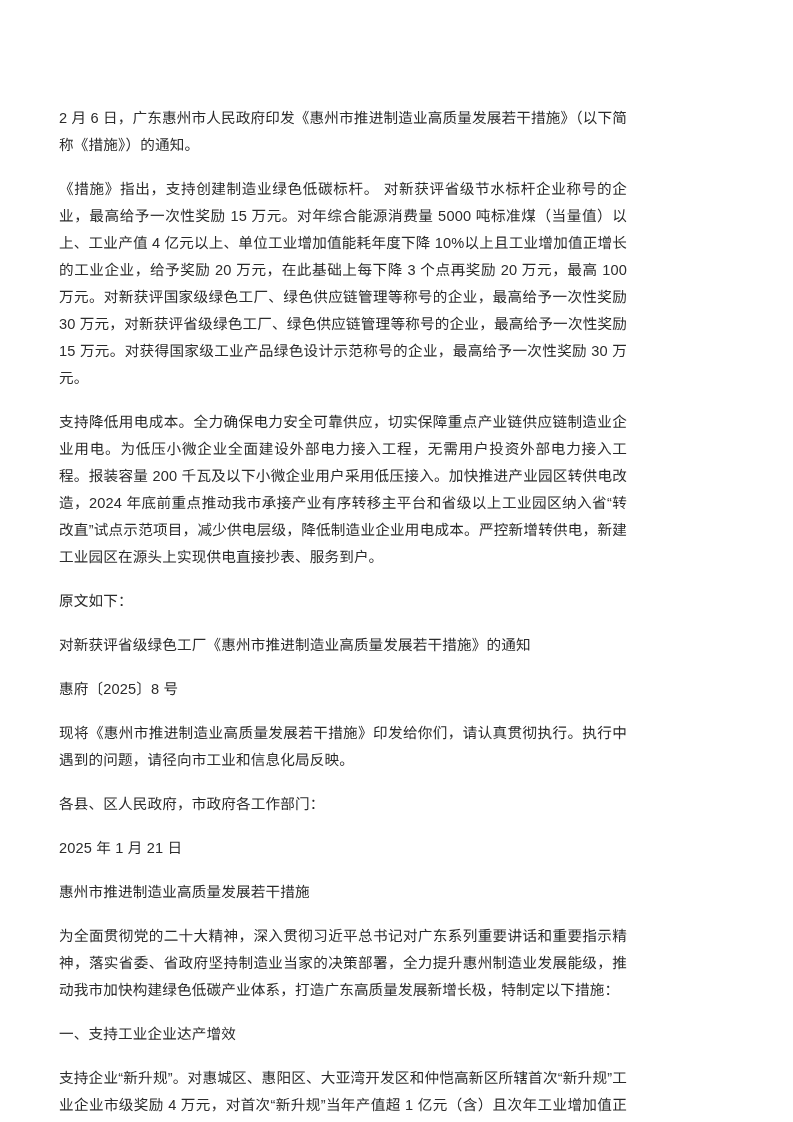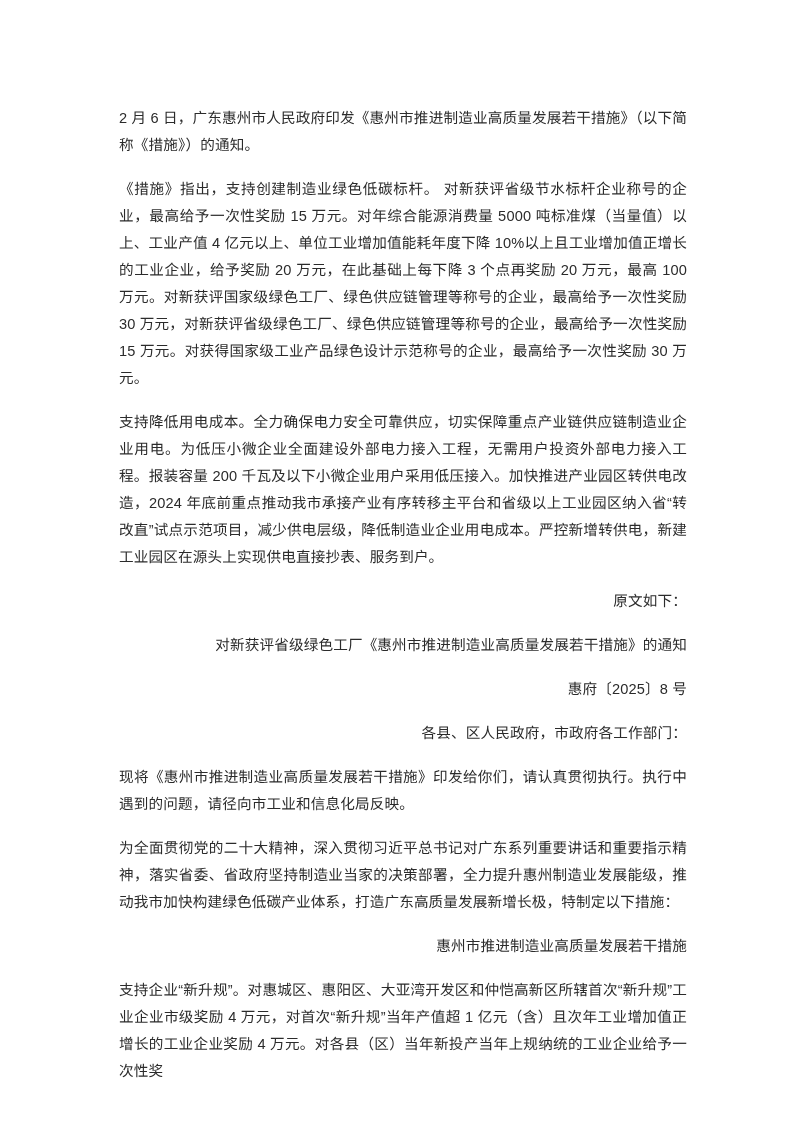--- a/index.html
+++ b/index.html
@@ -13,21 +13,21 @@
     height: 1122px;
     overflow: hidden;
     font-family: "Liberation Sans", "DejaVu Sans", sans-serif;
     color: #2b2b2b;
     -webkit-font-smoothing: antialiased;
   }
   .page {
     box-sizing: border-box;
     width: 793px;
     height: 1122px;
-    padding: 105px 112px 0 119px;
+    padding: 105px 112px 0 59px;
     background: #ffffff;
     position: relative;
   }
   .doc-body {
     width: 568px;
   }
   .para {
     margin: 0 0 17px 0;
     font-size: 14.6px;
     line-height: 27px;
@@ -35,48 +35,50 @@
     text-justify: inter-ideograph;
     letter-spacing: 0.15px;
     word-break: break-all;
     color: #2b2b2b;
   }
   .para:last-child {
     margin-bottom: 0;
   }
   
   .para.short {
-    text-align: right;
+    text-align: left;
   }
 </style>
 </head>
 <body>
 
 <div class="page">
   <div class="doc-body">
 
     <p class="para">2 月 6 日，广东惠州市人民政府印发《惠州市推进制造业高质量发展若干措施》（以下简称《措施》）的通知。</p>
 
     <p class="para">《措施》指出，支持创建制造业绿色低碳标杆。 对新获评省级节水标杆企业称号的企业，最高给予一次性奖励 15 万元。对年综合能源消费量 5000 吨标准煤（当量值）以上、工业产值 4 亿元以上、单位工业增加值能耗年度下降 10%以上且工业增加值正增长的工业企业，给予奖励 20 万元，在此基础上每下降 3 个点再奖励 20 万元，最高 100 万元。对新获评国家级绿色工厂、绿色供应链管理等称号的企业，最高给予一次性奖励 30 万元，对新获评省级绿色工厂、绿色供应链管理等称号的企业，最高给予一次性奖励 15 万元。对获得国家级工业产品绿色设计示范称号的企业，最高给予一次性奖励 30 万元。</p>
 
     <p class="para">支持降低用电成本。全力确保电力安全可靠供应，切实保障重点产业链供应链制造业企业用电。为低压小微企业全面建设外部电力接入工程，无需用户投资外部电力接入工程。报装容量 200 千瓦及以下小微企业用户采用低压接入。加快推进产业园区转供电改造，2024 年底前重点推动我市承接产业有序转移主平台和省级以上工业园区纳入省“转改直”试点示范项目，减少供电层级，降低制造业企业用电成本。严控新增转供电，新建工业园区在源头上实现供电直接抄表、服务到户。</p>
 
     <p class="para short">原文如下：</p>
 
     <p class="para short">对新获评省级绿色工厂《惠州市推进制造业高质量发展若干措施》的通知</p>
 
     <p class="para short">惠府〔2025〕8 号</p>
 
+    <p class="para">现将《惠州市推进制造业高质量发展若干措施》印发给你们，请认真贯彻执行。执行中遇到的问题，请径向市工业和信息化局反映。</p>
+
     <p class="para short">各县、区人民政府，市政府各工作部门：</p>
 
-    <p class="para">现将《惠州市推进制造业高质量发展若干措施》印发给你们，请认真贯彻执行。执行中遇到的问题，请径向市工业和信息化局反映。</p>
 
+    <p class="para short">2025 年 1 月 21 日</p>
 
+    <p class="para short">惠州市推进制造业高质量发展若干措施</p>
 
     <p class="para">为全面贯彻党的二十大精神，深入贯彻习近平总书记对广东系列重要讲话和重要指示精神，落实省委、省政府坚持制造业当家的决策部署，全力提升惠州制造业发展能级，推动我市加快构建绿色低碳产业体系，打造广东高质量发展新增长极，特制定以下措施：</p>
 
-    <p class="para short">惠州市推进制造业高质量发展若干措施</p>
-
+    <p class="para short">一、支持工业企业达产增效</p>
 
     <p class="para">支持企业“新升规”。对惠城区、惠阳区、大亚湾开发区和仲恺高新区所辖首次“新升规”工业企业市级奖励 4 万元，对首次“新升规”当年产值超 1 亿元（含）且次年工业增加值正增长的工业企业奖励 4 万元。对各县（区）当年新投产当年上规纳统的工业企业给予一次性奖</p>
 
   </div>
 </div>
 
 </body></html>

